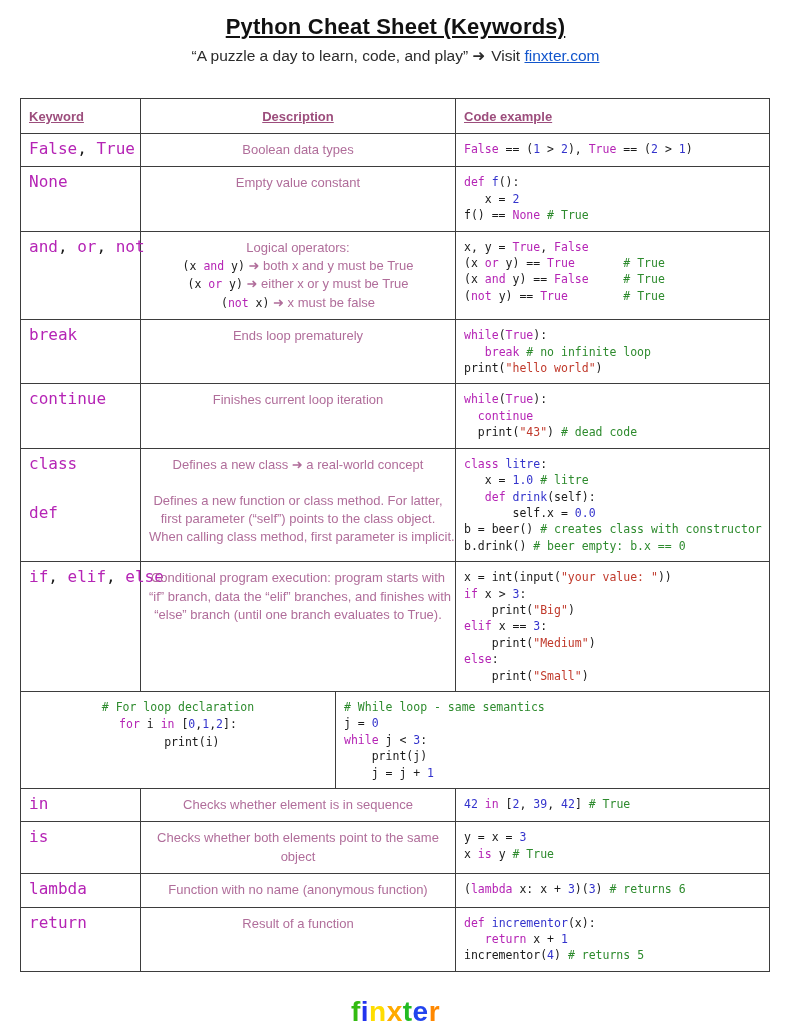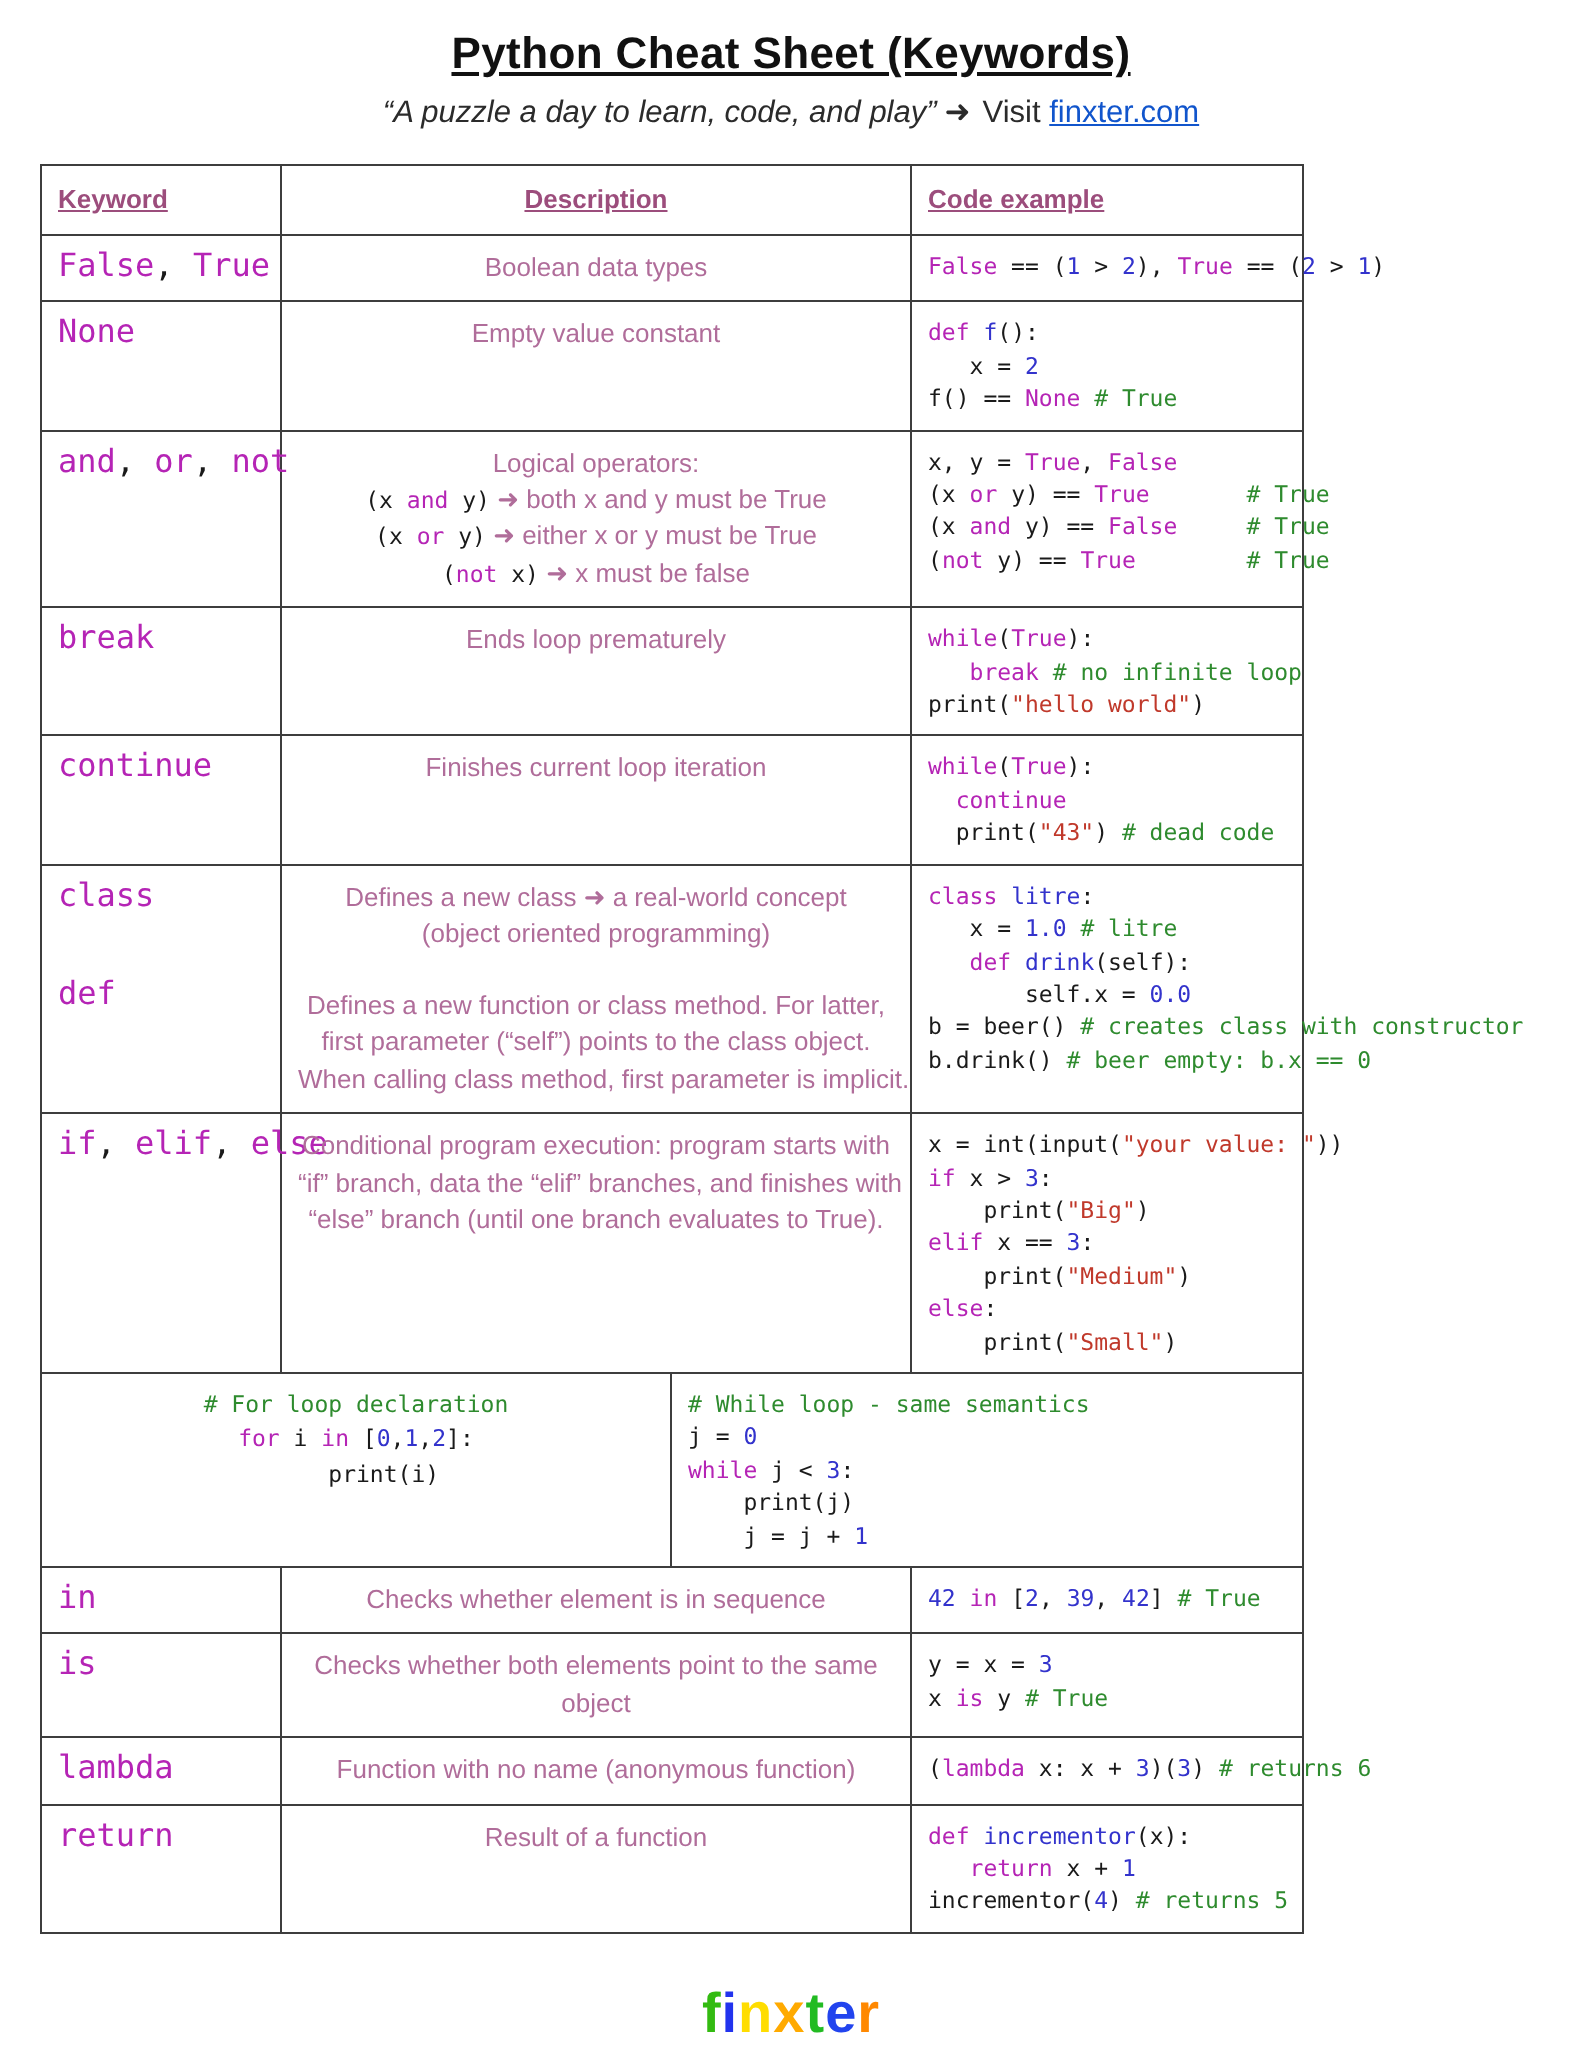--- a/index.html
+++ b/index.html
@@ -5,24 +5,24 @@
   :root{
     --mg:#b524b5; --bl:#3333cc; --gr:#2e8b2e; --rd:#c0392b; --cd:#1a1a1a;
     --ds:#b06d9a; --hd:#9c4d7c; --link:#1155cc; --border:#3d3d3d; --title:#111111;
   }
   html,body{margin:0;padding:0;background:#fff;}
   body{width:791px;height:1024px;font-family:"Liberation Sans",sans-serif;overflow:hidden;}
   .page{position:relative;width:791px;height:1024px;background:#fff;}
   .title{margin:14px 0 7px 0;text-align:center;font-size:22px;font-weight:bold;
          color:var(--title);text-decoration:underline;letter-spacing:.2px;}
   .subtitle{text-align:center;font-size:15.5px;color:#2b2b2b;}
-  .subtitle .quote{font-style:italic;}
+  .subtitle .quote{}
   .subtitle .arrow{margin:0 6px 0 4px;font-style:normal;}
   .subtitle a{color:var(--link);text-decoration:underline;cursor:pointer;}
-  .sheet{margin:16px 20px 0 20px;width:632px;border:1.5px solid var(--border);
+  .sheet{margin:33px 20px 0 20px;width:750px;border:1.5px solid var(--border);
          box-sizing:border-box;}
   .trow{display:flex;border-bottom:1px solid var(--border);}
   .trow:last-child{border-bottom:none;}
   .cell{box-sizing:border-box;padding:7px 8px;border-right:1px solid var(--border);}
   .cell:last-child{border-right:none;}
   .c1{width:120px;flex:0 0 120px;}
   .c2{width:315px;flex:0 0 315px;text-align:center;}
   .c3{flex:1 1 auto;}
   .hcell{padding:8px 8px;}
   .hcell span{font-size:13px;font-weight:bold;color:var(--hd);text-decoration:underline;}
@@ -124,21 +124,20 @@
         </div>
         <div class="trow">
           <div class="cell c1">
             <div class="ln"><span class="tk-mg">class</span></div>
             <div class="ln">&nbsp;</div>
             <div class="ln">&nbsp;</div>
             <div class="ln"><span class="tk-mg">def</span></div>
           </div>
           <div class="cell c2">
             <div class="ln"><span class="tk-ds">Defines a new class ➜ a real-world concept</span></div>
-            <div class="ln"><span class="tk-ds">(object oriented programming)</span></div>
             <div class="ln">&nbsp;</div>
             <div class="ln"><span class="tk-ds">Defines a new function or class method. For latter,</span></div>
             <div class="ln"><span class="tk-ds">first parameter (“self”) points to the class object.</span></div>
             <div class="ln"><span class="tk-ds">When calling class method, first parameter is implicit.</span></div>
           </div>
           <div class="cell c3">
             <div class="ln"><span class="tk-mg">class</span><span class="tk-cd"> </span><span class="tk-bl">litre</span><span class="tk-cd">:</span></div>
             <div class="ln"><span class="tk-cd">   x = </span><span class="tk-bl">1.0</span><span class="tk-cd"> </span><span class="tk-gr"># litre</span></div>
             <div class="ln"><span class="tk-cd">   </span><span class="tk-mg">def</span><span class="tk-cd"> </span><span class="tk-bl">drink</span><span class="tk-cd">(self):</span></div>
             <div class="ln"><span class="tk-cd">       self.x = </span><span class="tk-bl">0.0</span></div>

